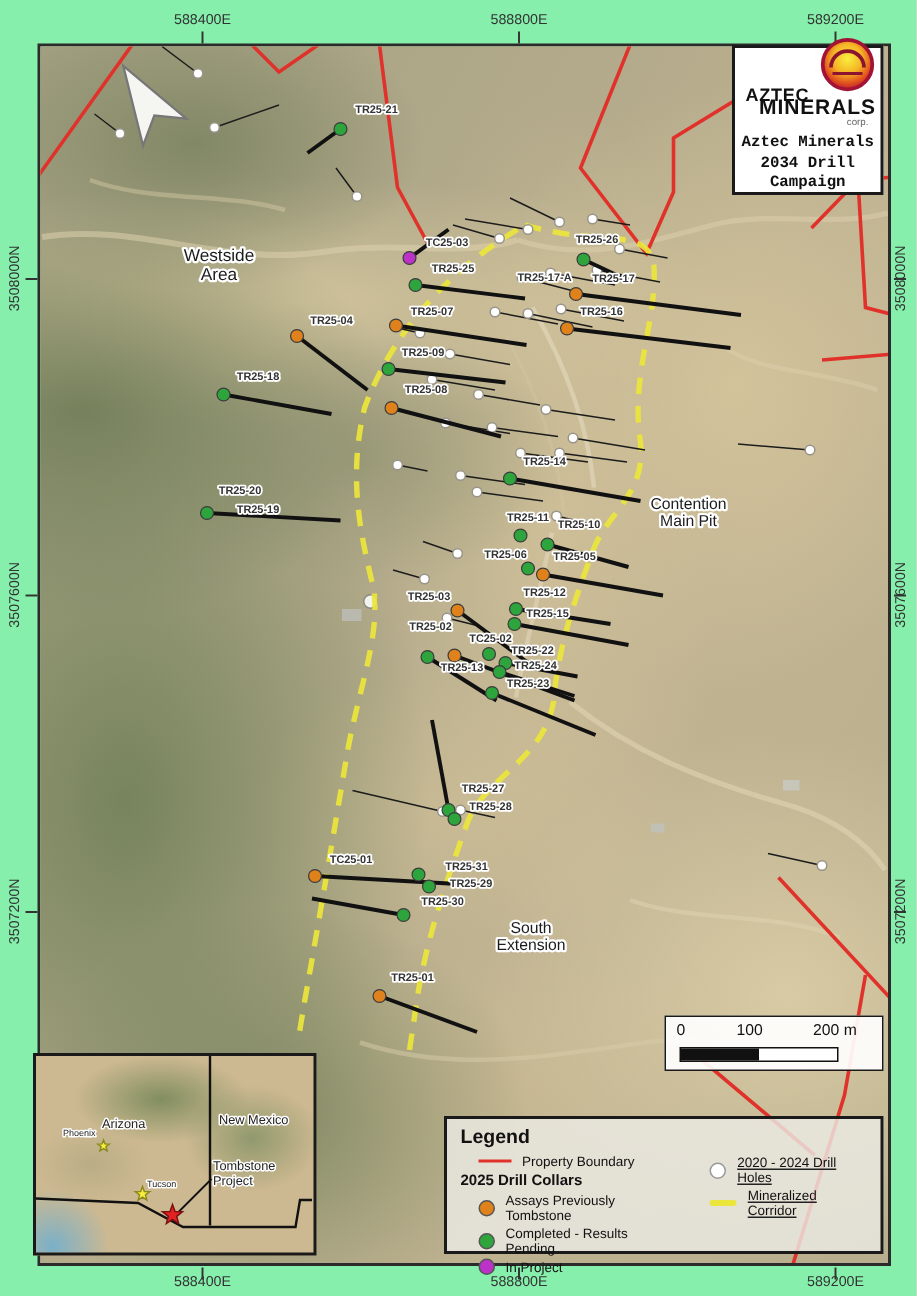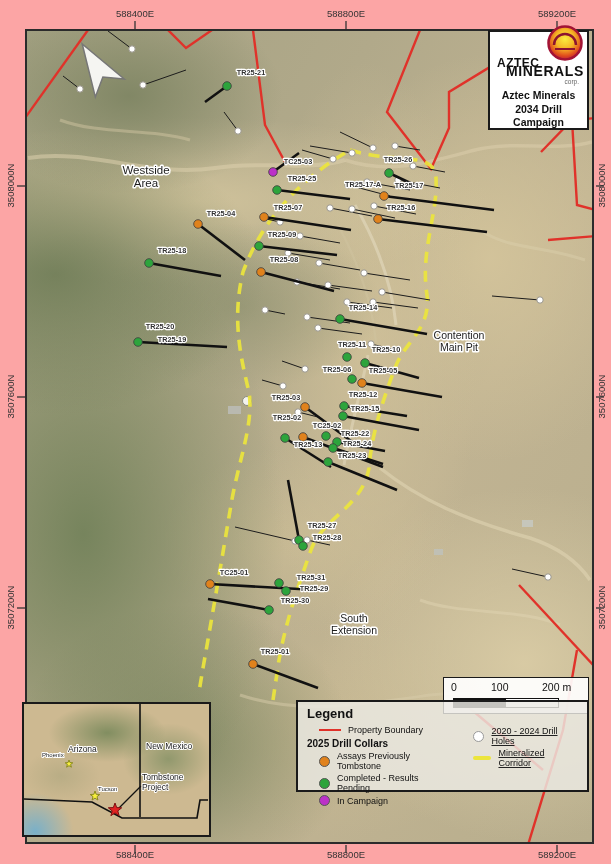--- a/index.html
+++ b/index.html
@@ -1,16 +1,16 @@
 <!DOCTYPE html>
 <html><head>
 <meta charset="utf-8">
 <style>
   html,body{margin:0;padding:0;background:#e8e8e8;}
-  .page{position:relative;width:611px;height:864px;background:#fca5a5;overflow:hidden;
+  .page{position:relative;width:611px;height:864px;background:#86efac;overflow:hidden;
         font-family:"Liberation Sans",sans-serif;color:#222;}
   .map-frame{position:absolute;left:25px;top:29px;width:569px;height:815px;
              border:2px solid #2b2b2b;box-sizing:border-box;z-index:1;}
   .map-bg{position:absolute;inset:0;
     background-color:#b3ab8c;
     background-image:
       radial-gradient(ellipse 220px 140px at 18% 8%, rgba(125,132,98,.9), transparent 70%),
       radial-gradient(ellipse 300px 200px at 5% 30%, rgba(110,124,86,.85), transparent 70%),
       radial-gradient(ellipse 280px 420px at 10% 62%, rgba(112,128,88,.9), transparent 72%),
       radial-gradient(ellipse 240px 200px at 28% 88%, rgba(118,130,92,.8), transparent 70%),
@@ -27,28 +27,28 @@
   .coord{position:absolute;font-size:9.5px;color:#333;width:58px;text-align:center;z-index:3;}
   .coord.rot{transform:rotate(-90deg);}
   .panel{position:absolute;box-sizing:border-box;border:2px solid #1a1a1a;z-index:4;}
   
   .title-box{left:488px;top:30px;width:101px;height:100px;background:#ffffff;}
   .brand-top{position:absolute;left:7px;top:24px;font-size:12px;font-weight:bold;color:#111;letter-spacing:.5px;}
   .brand-bottom{position:absolute;left:16px;top:31px;font-size:14px;font-weight:bold;color:#111;letter-spacing:.6px;}
   .brand-corp{position:absolute;right:8px;top:46px;font-size:6.5px;color:#666;}
   .logo{position:absolute;right:3px;top:-8px;}
   .campaign{position:absolute;left:0;right:0;top:57px;text-align:center;font-size:10.5px;
-            font-weight:bold;color:#111;line-height:1.3;}
+            font-weight:bold;color:#111;line-height:1.3;font-family:Liberation Mono, monospace;}
   
   .scale-box{left:443px;top:677px;width:146px;height:37px;background:rgba(255,255,255,.92);border-width:1.5px;}
   .scale-num{position:absolute;top:3px;font-size:10.5px;color:#111;}
   .scale-bar{position:absolute;left:9px;top:20px;width:104px;height:8px;border:1px solid #111;
              background:linear-gradient(90deg,#111 0 50%,#fff 50% 100%);}
   
-  .legend-box{left:296px;top:700px;width:293px;height:92px;background:rgba(235,234,228,.82);padding:4px 9px;}
+  .legend-box{left:296px;top:744px;width:293px;height:92px;background:rgba(235,234,228,.82);padding:4px 9px;}
   .legend-title{font-size:13px;font-weight:bold;color:#111;margin-bottom:2px;}
   .legend-cols{display:flex;}
   .lcol{width:57%;} .rcol{width:43%;padding-top:1px;text-decoration:underline;}
   .lrow{display:flex;align-items:center;margin:2px 12px;font-size:9px;color:#111;}
   .lhdr{font-size:10px;font-weight:bold;color:#111;margin:3px 0 1px 0;}
   .sw{display:inline-block;margin-right:7px;flex:0 0 auto;}
   .sw-line{width:22px;height:0;border-top:2.5px solid #e0322a;}
   .sw-dot{width:9px;height:9px;border-radius:50%;border:1px solid #555;}
   .sw-dot.white{background:#fff;border-color:#999;}
   .sw-dash{width:18px;height:4px;border-radius:2px;background:#ece53c;}
@@ -357,21 +357,21 @@
         <div class="lrow">
           <span class="sw sw-dot" style="background: rgb(224, 130, 28);"></span>
           <span>Assays Previously Tombstone</span>
         </div>
         <div class="lrow">
           <span class="sw sw-dot" style="background: rgb(45, 164, 60);"></span>
           <span>Completed - Results Pending</span>
         </div>
         <div class="lrow">
           <span class="sw sw-dot" style="background: rgb(188, 49, 200);"></span>
-          <span>In Campaign</span>
+          <span>In Project</span>
         </div>
       </div>
       <div class="rcol">
         <div class="lrow">
           <span class="sw sw-dot white"></span>
           <span>2020 - 2024 Drill Holes</span>
         </div>
         <div class="lrow">
           <span class="sw sw-dash" style="background: rgb(236, 229, 60);"></span>
           <span>Mineralized Corridor</span>

